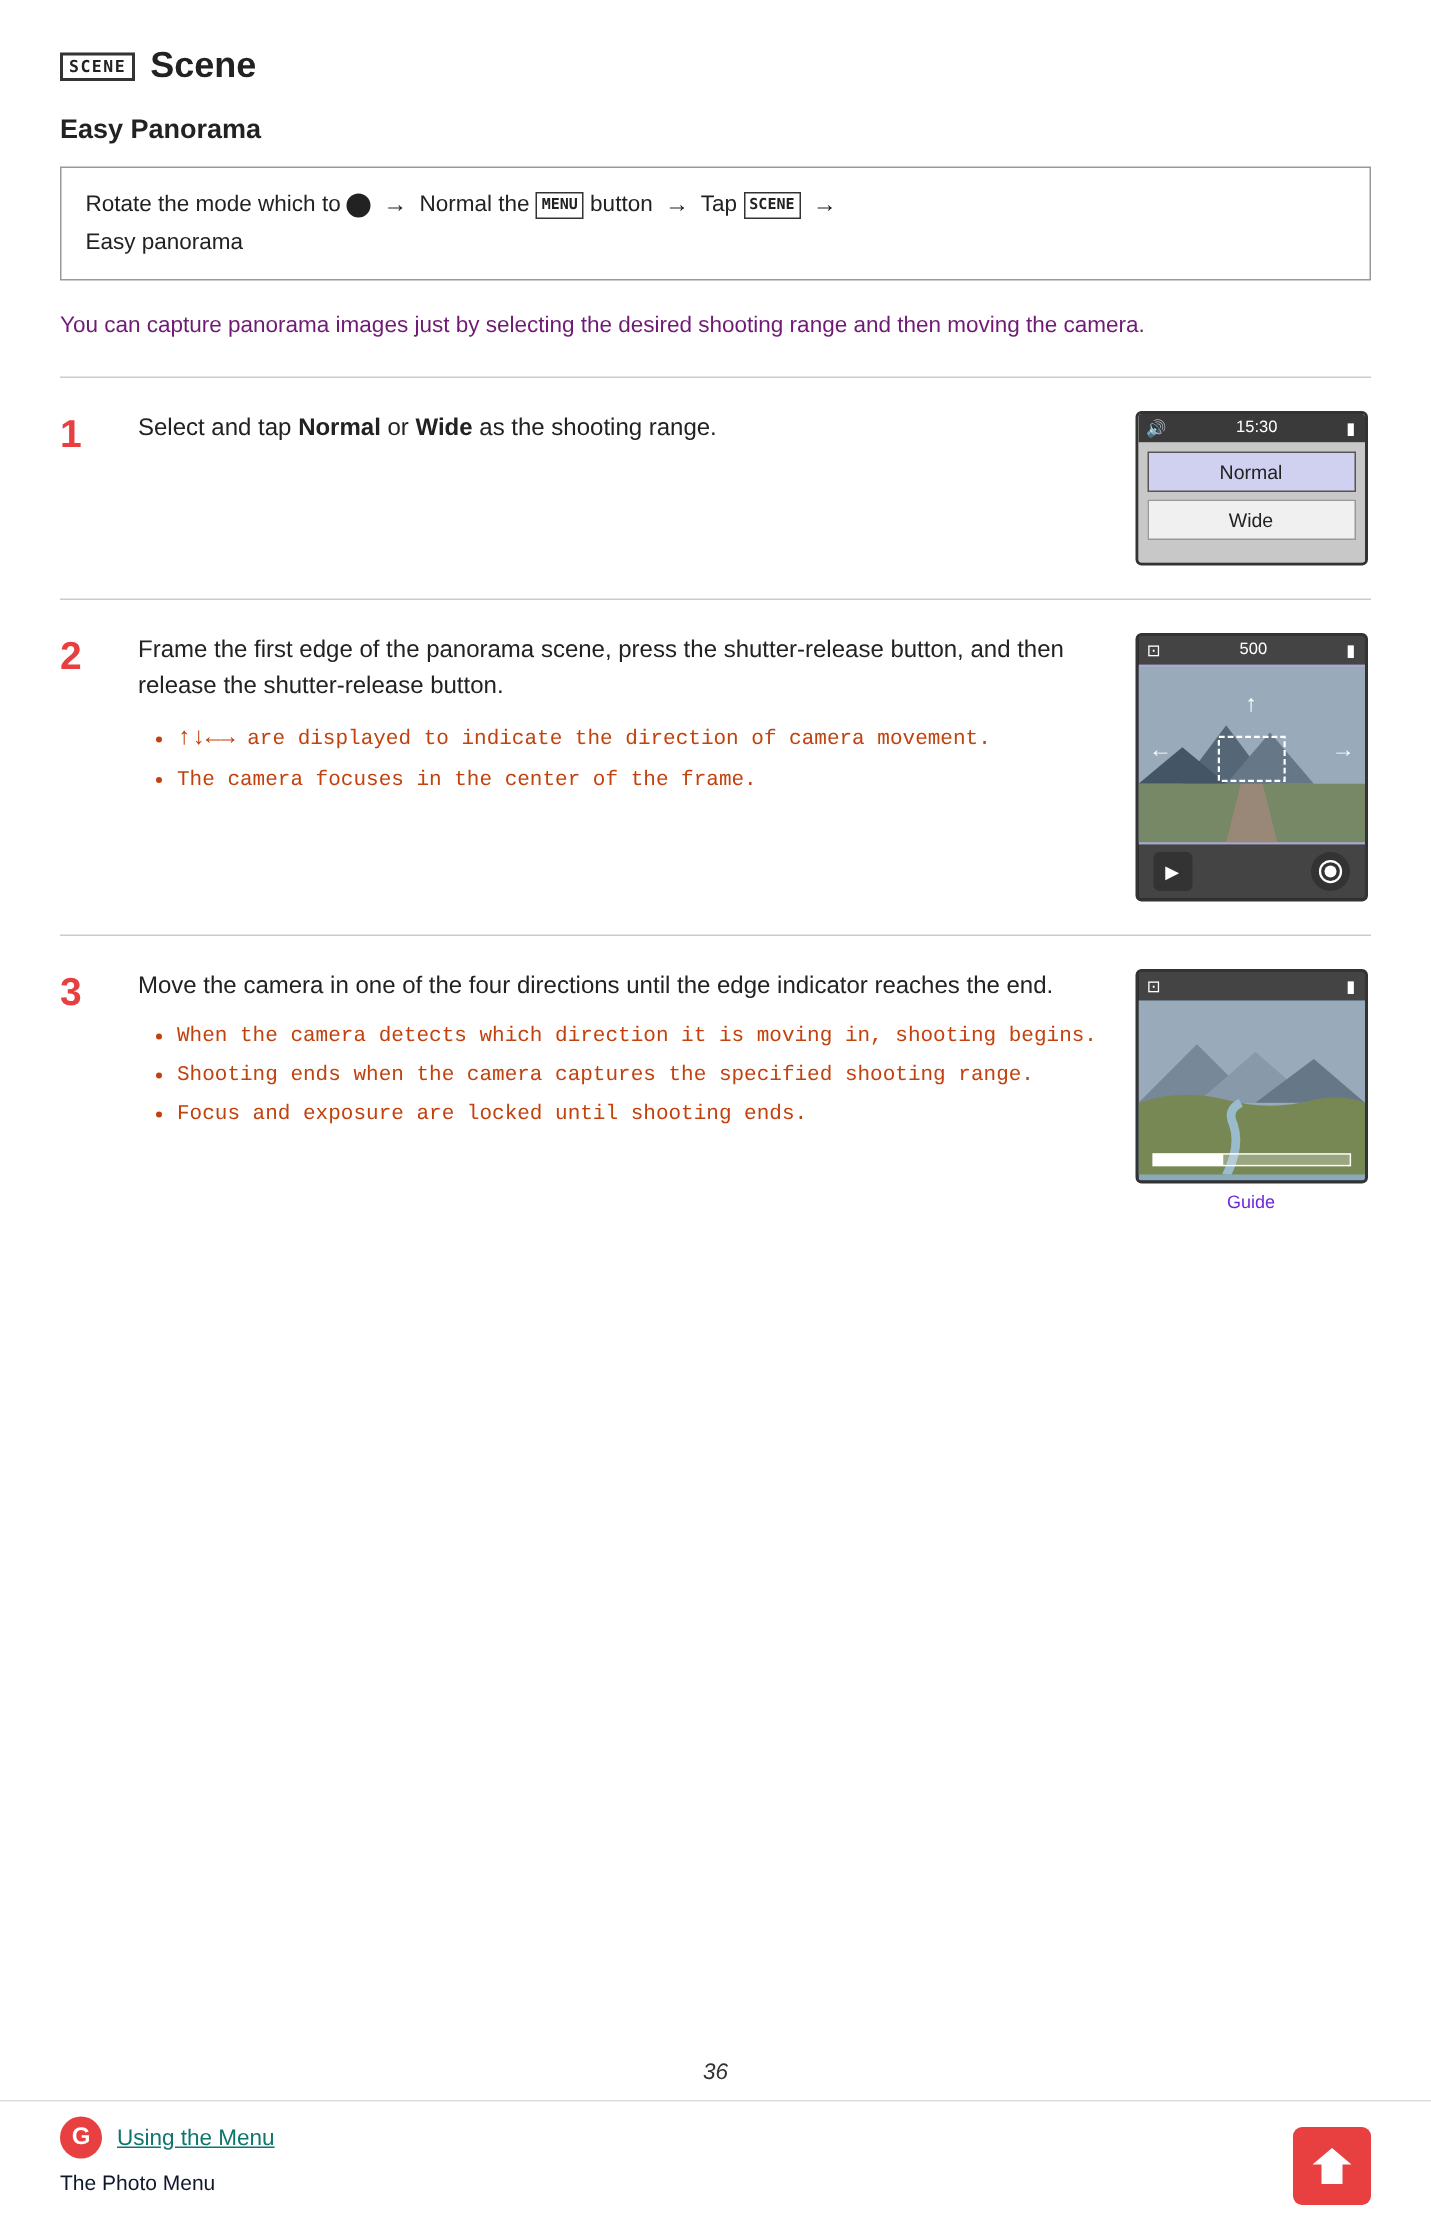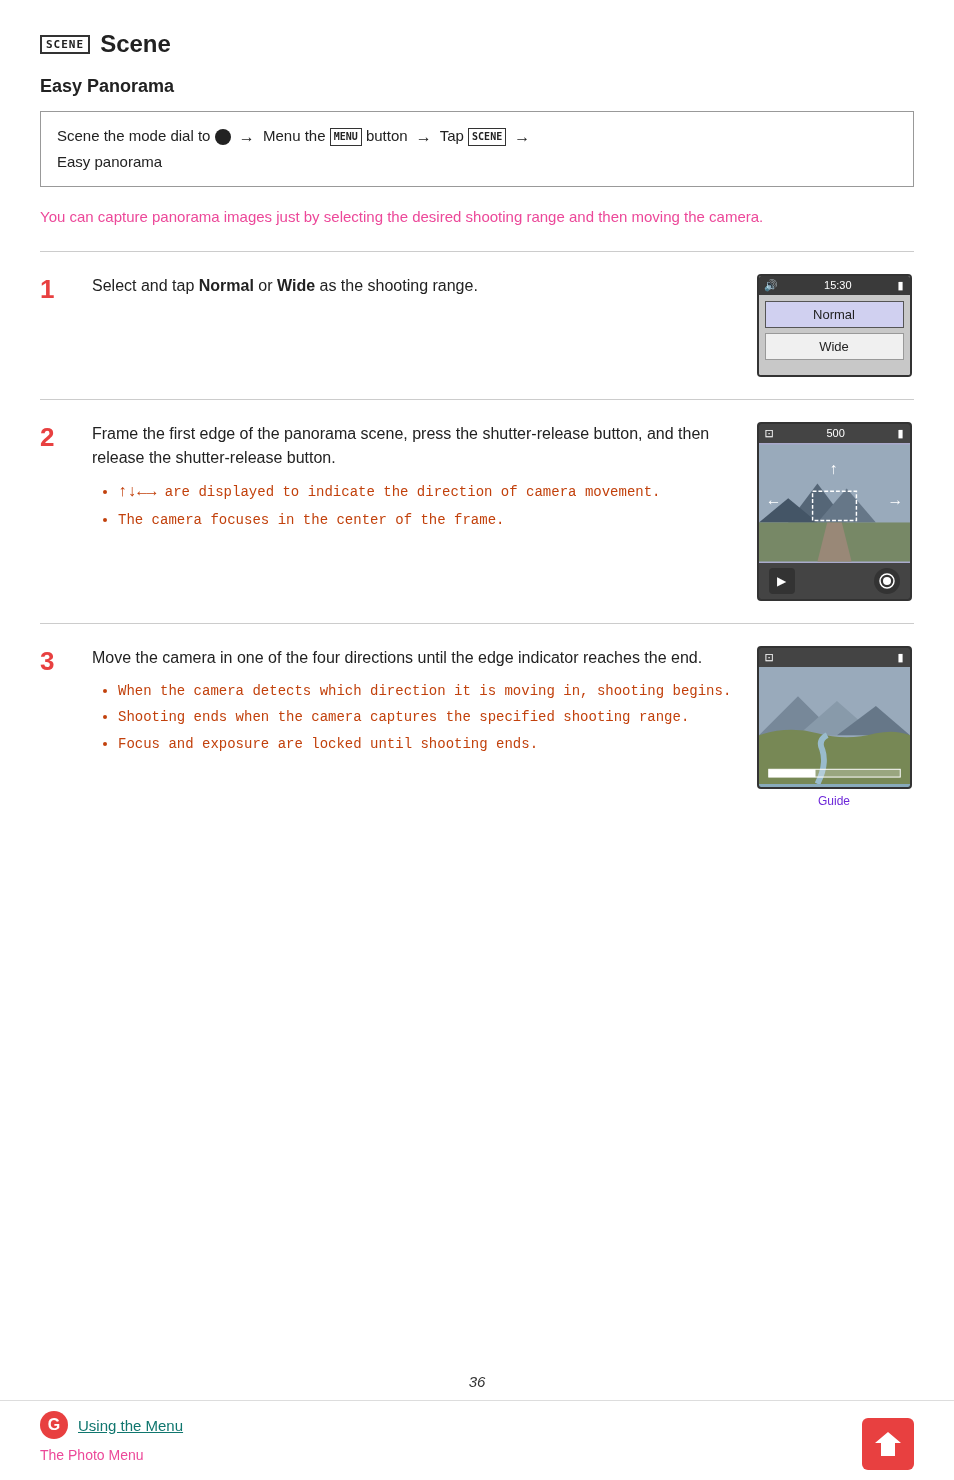--- a/index.html
+++ b/index.html
@@ -75,21 +75,21 @@
       margin: 0 4px;
       vertical-align: middle;
       font-size: 16px;
     }
 
     
     .description {
       font-size: 15px;
       line-height: 1.6;
       margin-bottom: 22px;
-      color: #ec4899;
+      color: #701a75;
     }
 
     
     .step-container {
       display: flex;
       align-items: flex-start;
       margin-bottom: 0;
       border-top: 1px solid #ccc;
       padding: 22px 0;
       gap: 20px;
@@ -310,21 +310,21 @@
     }
     .footer-link {
       color: #0f766e;
       font-size: 15px;
       font-weight: normal;
       text-decoration: underline;
     }
     .footer-sub {
       padding: 4px 40px;
       font-size: 14px;
-      color: #ec4899;
+      color: #0f172a;
     }
 
     .home-btn {
       position: absolute;
       bottom: 10px;
       right: 40px;
       width: 52px;
       height: 52px;
     }
     .home-btn-inner {
@@ -351,24 +351,24 @@
 <div class="page-wrapper">
 
   <div class="page-title-row">
     <span class="scene-badge">SCENE</span>
     <span class="page-title">Scene</span>
   </div>
 
   <div class="section-title">Easy Panorama</div>
 
   <div class="instruction-box">
-    <span>Scene the mode dial to </span>
+    <span>Rotate the mode which to </span>
     <span class="icon-camera" style="display:inline-block;width:16px;height:16px;background:#222;border-radius:50%;vertical-align:middle;"></span>
     <span class="arrow-right"> → </span>
-    <span>Menu the </span>
+    <span>Normal the </span>
     <span class="menu-badge">MENU</span>
     <span> button </span>
     <span class="arrow-right">→ </span>
     <span>Tap </span>
     <span class="menu-badge">SCENE</span>
     <span class="arrow-right"> →</span>
     <br>
     <span>Easy panorama</span>
   </div>
 

